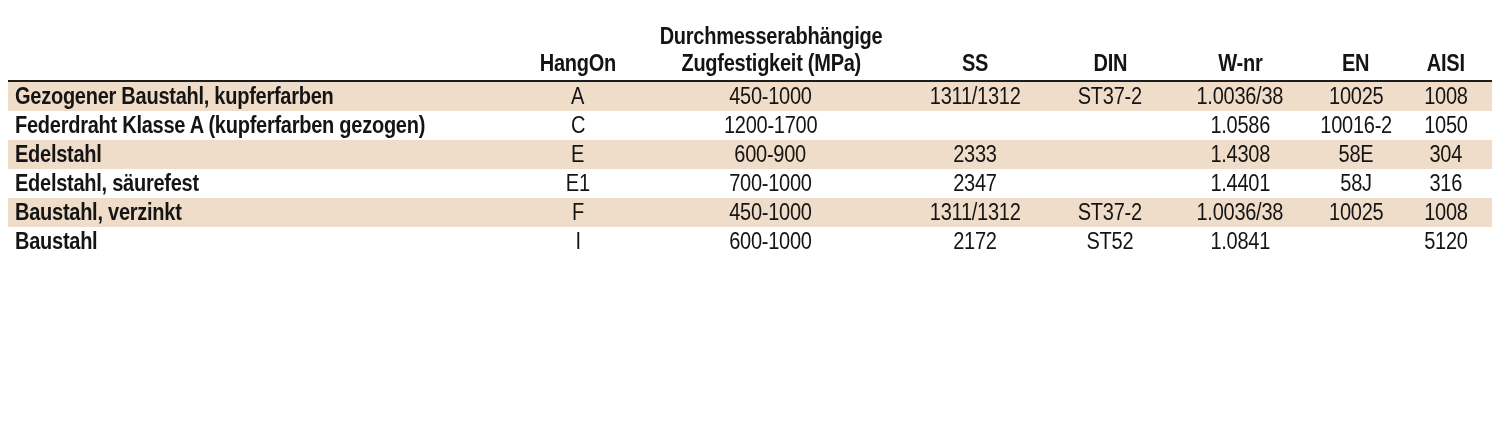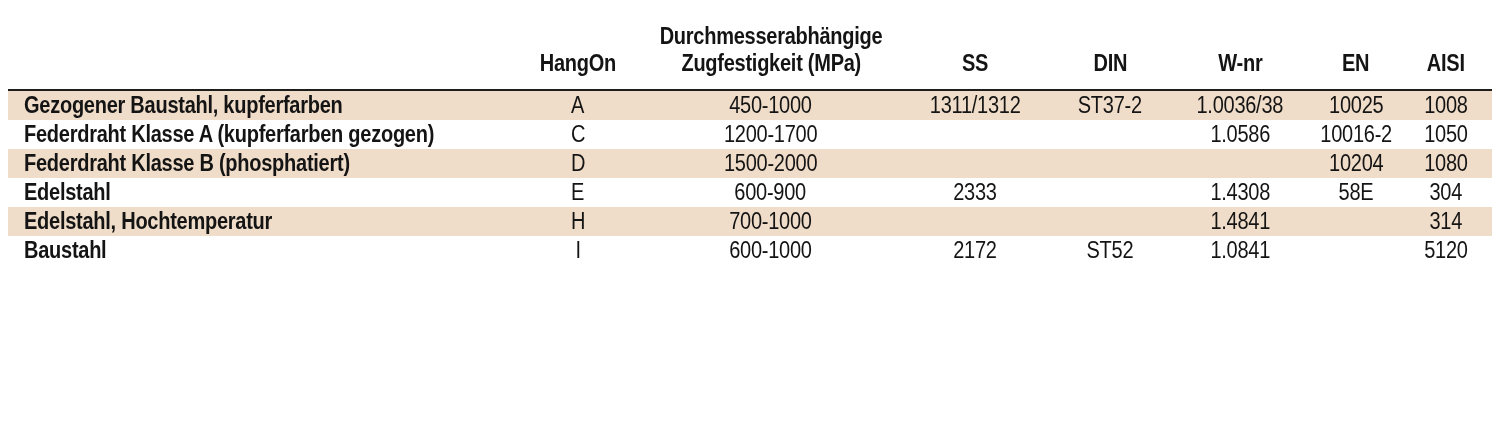--- a/index.html
+++ b/index.html
@@ -28,21 +28,21 @@
   col.c-zug      { width: 255px; }
   col.c-ss       { width: 154px; }
   col.c-din      { width: 116px; }
   col.c-wnr      { width: 144px; }
   col.c-en       { width: 88px;  }
   col.c-aisi     { width: 92px;  }
 
   thead th {
     height: 77px;
     vertical-align: bottom;
-    padding: 0 0 12px 0;
+    padding: 0 0 3px 0;
     border-bottom: 2px solid #1d1d1b;
     font-weight: bold;
     font-size: 23px;
     line-height: 27px;
     text-align: center;
     letter-spacing: -0.2px;
     white-space: nowrap;
   }
   thead th.left { text-align: left; }
 
@@ -51,21 +51,21 @@
     padding: 0;
     font-size: 23px;
     line-height: 29px;
     text-align: center;
     vertical-align: middle;
     white-space: nowrap;
     overflow: hidden;
   }
   tbody td.material {
     text-align: left;
-    padding-left: 16px;
+    padding-left: 7px;
     font-weight: bold;
     margin-left: 16px;
   }
   tbody tr:nth-child(odd) { background: #f0ddc9; }
   tbody tr:nth-child(even) { background: #ffffff; }
 
   
   .cnd {
     display: inline-block;
     transform: scaleX(0.87);
@@ -128,48 +128,48 @@
         <td class="material"><span class="cnd-left">Federdraht Klasse A (kupferfarben gezogen)</span></td>
         <td><span class="cnd">C</span></td>
         <td><span class="cnd">1200-1700</span></td>
         <td><span class="cnd"></span></td>
         <td><span class="cnd"></span></td>
         <td><span class="cnd">1.0586</span></td>
         <td><span class="cnd">10016-2</span></td>
         <td><span class="cnd">1050</span></td>
       </tr>
       <tr>
-        <td class="material"><span class="cnd-left">Federdraht Klasse B (phosphatiert)</span></td>
-        <td><span class="cnd">D</span></td>
-        <td><span class="cnd">1500-2000</span></td>
-        <td><span class="cnd"></span></td>
-        <td><span class="cnd"></span></td>
-        <td><span class="cnd"></span></td>
-        <td><span class="cnd">10204</span></td>
-        <td><span class="cnd">1080</span></td>
-      </tr>
-      <tr>
         <td class="material"><span class="cnd-left">Edelstahl</span></td>
         <td><span class="cnd">E</span></td>
         <td><span class="cnd">600-900</span></td>
         <td><span class="cnd">2333</span></td>
         <td><span class="cnd"></span></td>
         <td><span class="cnd">1.4308</span></td>
         <td><span class="cnd">58E</span></td>
         <td><span class="cnd">304</span></td>
       </tr>
       <tr>
-        <td class="material"><span class="cnd-left">Edelstahl, Hochtemperatur</span></td>
-        <td><span class="cnd">H</span></td>
+        <td class="material"><span class="cnd-left">Edelstahl, säurefest</span></td>
+        <td><span class="cnd">E1</span></td>
         <td><span class="cnd">700-1000</span></td>
+        <td><span class="cnd">2347</span></td>
         <td><span class="cnd"></span></td>
-        <td><span class="cnd"></span></td>
-        <td><span class="cnd">1.4841</span></td>
-        <td><span class="cnd"></span></td>
-        <td><span class="cnd">314</span></td>
+        <td><span class="cnd">1.4401</span></td>
+        <td><span class="cnd">58J</span></td>
+        <td><span class="cnd">316</span></td>
+      </tr>
+      <tr>
+        <td class="material"><span class="cnd-left">Baustahl, verzinkt</span></td>
+        <td><span class="cnd">F</span></td>
+        <td><span class="cnd">450-1000</span></td>
+        <td><span class="cnd">1311/1312</span></td>
+        <td><span class="cnd">ST37-2</span></td>
+        <td><span class="cnd">1.0036/38</span></td>
+        <td><span class="cnd">10025</span></td>
+        <td><span class="cnd">1008</span></td>
       </tr>
       <tr>
         <td class="material"><span class="cnd-left">Baustahl</span></td>
         <td><span class="cnd">I</span></td>
         <td><span class="cnd">600-1000</span></td>
         <td><span class="cnd">2172</span></td>
         <td><span class="cnd">ST52</span></td>
         <td><span class="cnd">1.0841</span></td>
         <td><span class="cnd"></span></td>
         <td><span class="cnd">5120</span></td>

